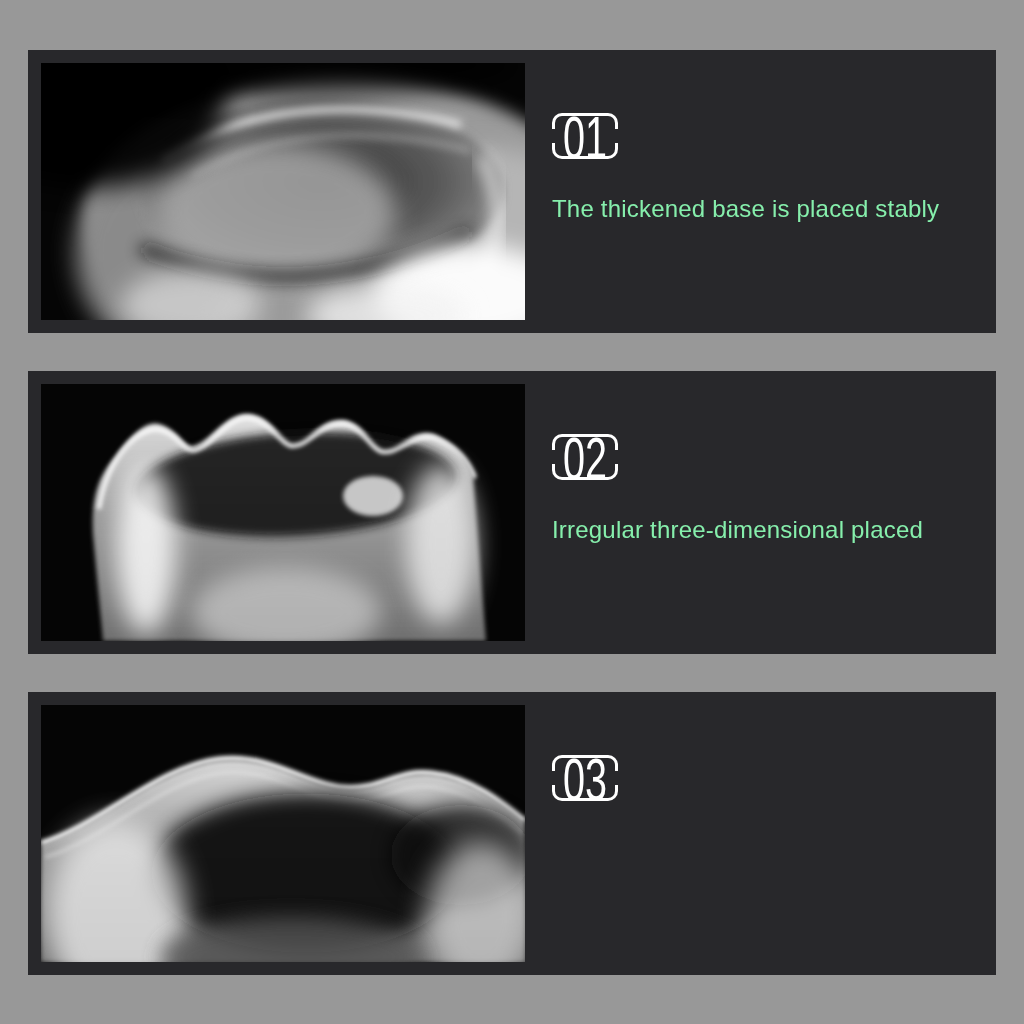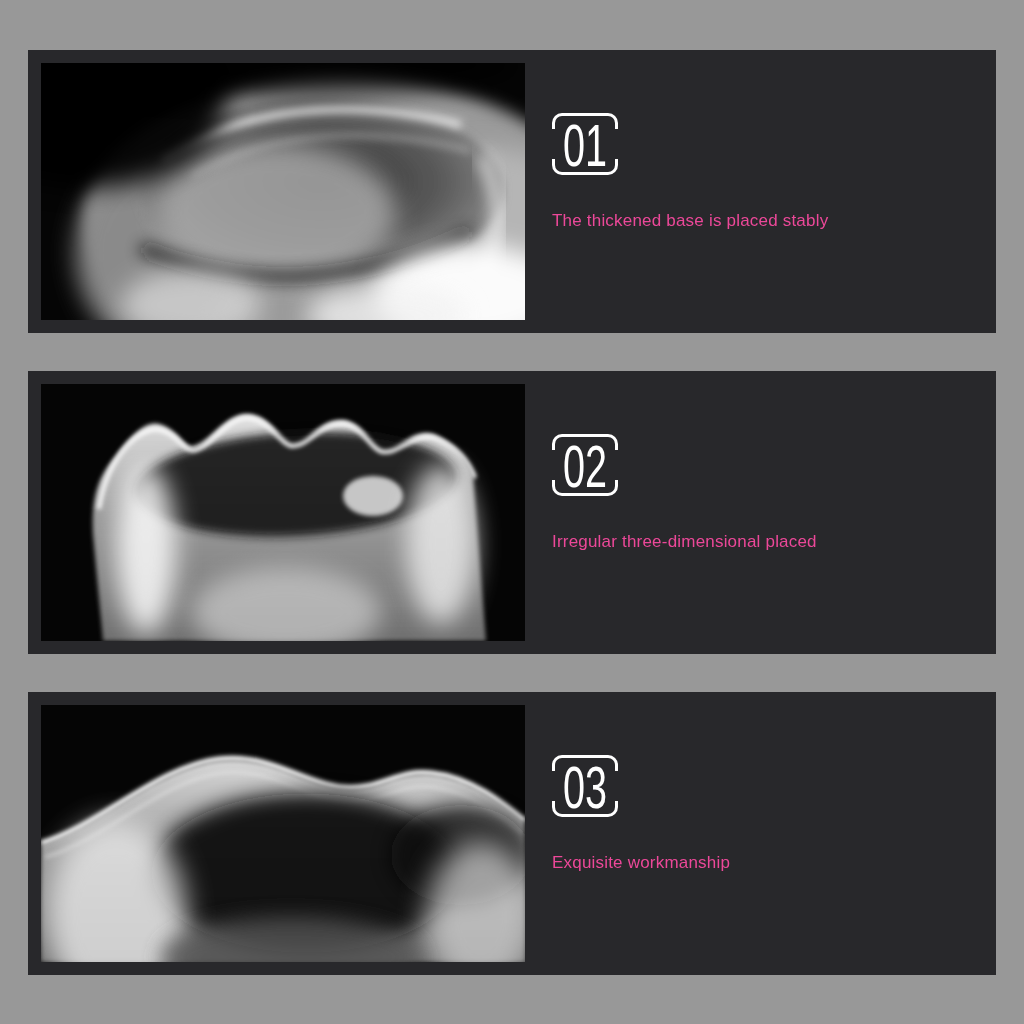--- a/index.html
+++ b/index.html
@@ -39,21 +39,21 @@
   }
   .photo svg { display: block; }
   .text-col {
     flex: 1;
     padding-left: 27px;
     padding-top: 50px;
   }
   .badge {
     position: relative;
     width: 66px;
-    height: 62px;
+    height: 46px;
     color: #ffffff;
   }
   .bracket-top {
     position: absolute;
     top: 0; left: 0; right: 0;
     height: 13px;
     border: 3px solid #ffffff;
     border-bottom: none;
     border-radius: 10px 10px 0 0;
   }
@@ -71,24 +71,24 @@
     top: 50%;
     transform: translate(-50%, -46%) scaleX(0.66);
     font-size: 60px;
     line-height: 1;
     font-weight: 400;
     color: #ffffff;
     white-space: nowrap;
   }
   .caption {
     margin: 36px 0 0 0;
-    font-size: 17px;
+    font-size: 24px;
     line-height: 1.2;
     font-weight: 400;
-    color: #ec4899;
+    color: #86efac;
     letter-spacing: 0.2px;
   }
 </style>
 </head>
 <body>
 
 <div class="page">
 
   <section class="panel">
     <div class="photo">
@@ -204,17 +204,16 @@
         <ellipse cx="440" cy="212" rx="55" ry="75" fill="#d5d5d5" opacity="0.7" filter="url(#b14c)"></ellipse>
         <ellipse cx="250" cy="252" rx="130" ry="40" fill="#555555" opacity="0.8" filter="url(#b10c)"></ellipse>
       </svg>
     </div>
     <div class="text-col">
       <div class="badge">
         <span class="bracket-top"></span>
         <span class="bracket-bottom"></span>
         <span class="num">03</span>
       </div>
-      <p class="caption">Exquisite workmanship</p>
     </div>
   </section>
 
 </div>
 
 </body></html>

